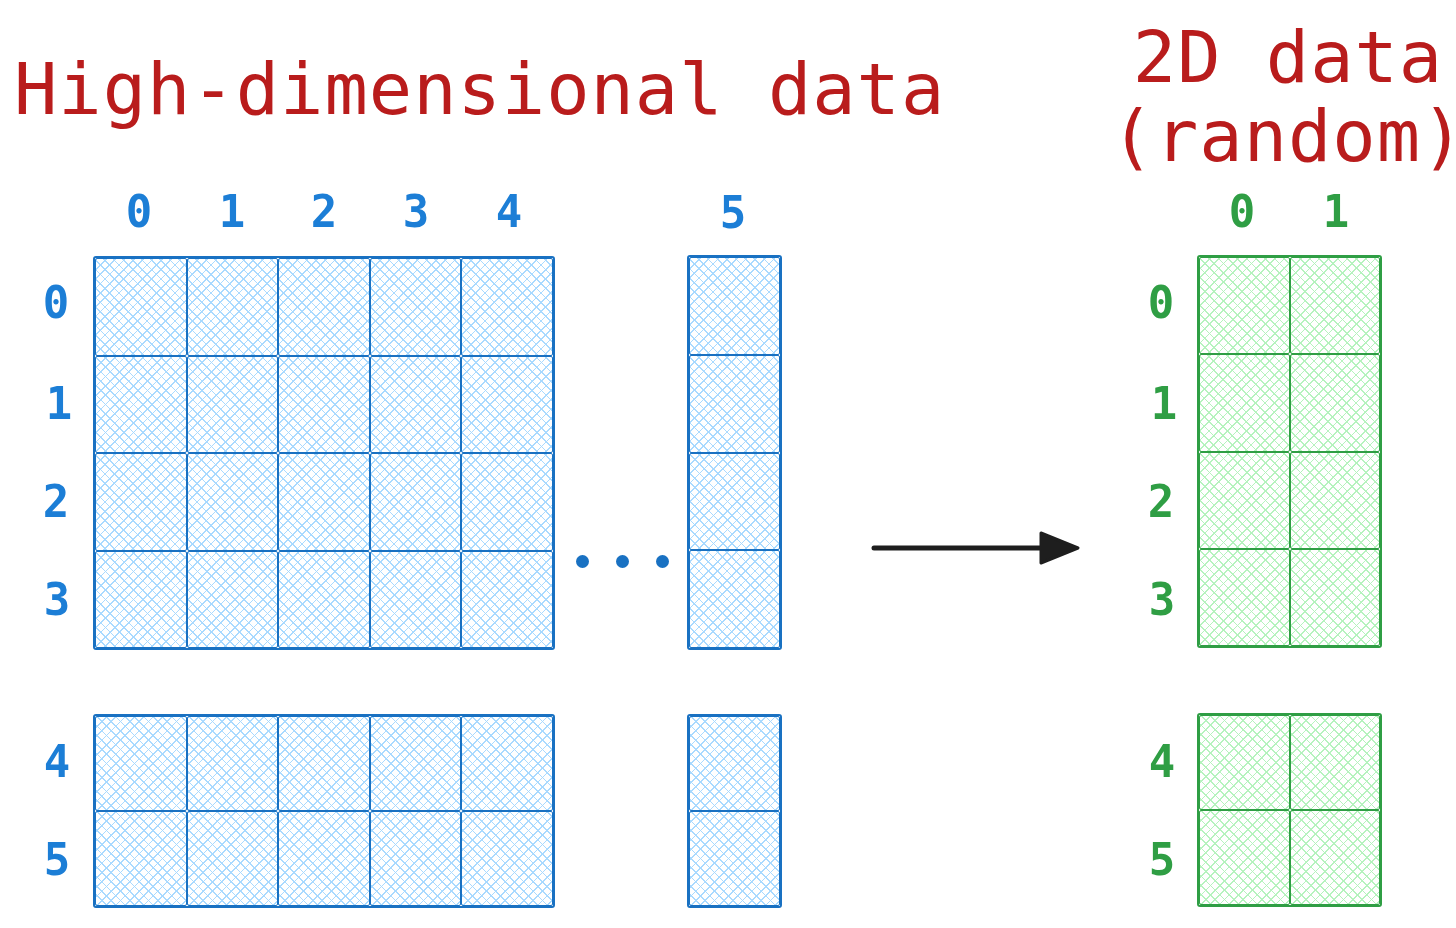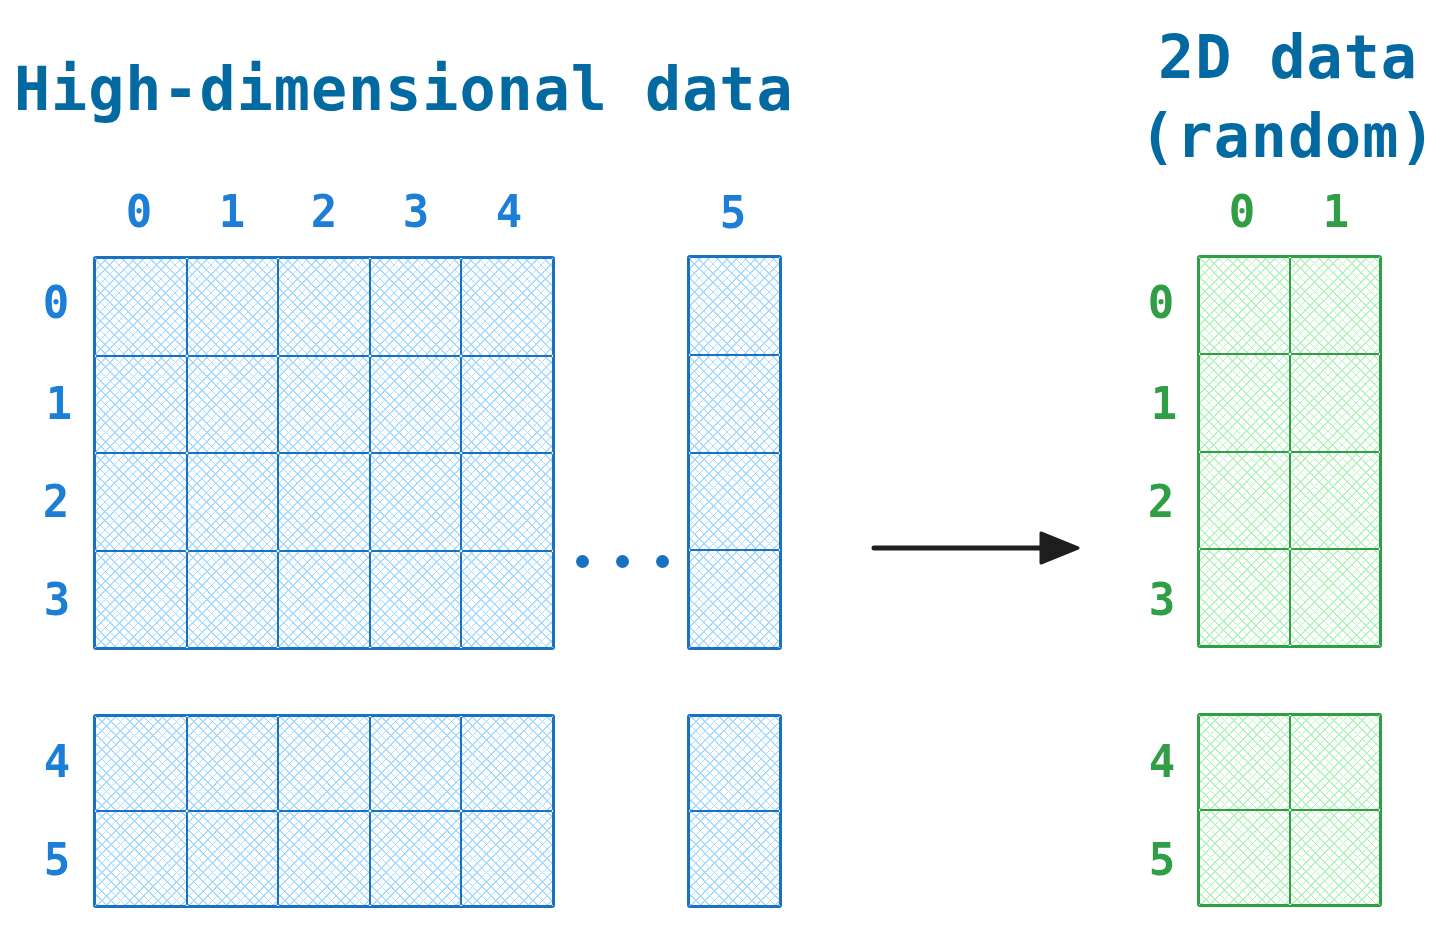--- a/index.html
+++ b/index.html
@@ -5,23 +5,23 @@
   html,body{margin:0;padding:0;background:#ffffff;}
   .canvas{
     position:relative;
     width:1456px;height:928px;
     background:#ffffff;
     overflow:hidden;
     font-family:"DejaVu Sans Mono","Liberation Mono",monospace;
   }
   .title{
     position:absolute;
-    color:#0369a1;
-    font-size:60px;
-    font-weight:bold;
+    color:#b91c1c;
+    font-size:72px;
+    font-weight:normal;
     letter-spacing:1px;
     white-space:nowrap;
   }
   .left-title{left:14px;top:52px;line-height:74px;}
   .right-title{left:1104px;top:18px;width:368px;text-align:center;line-height:79px;}
   .lbl{
     position:absolute;
     transform:translate(-50%,-50%);
     font-size:44px;
     font-weight:bold;

